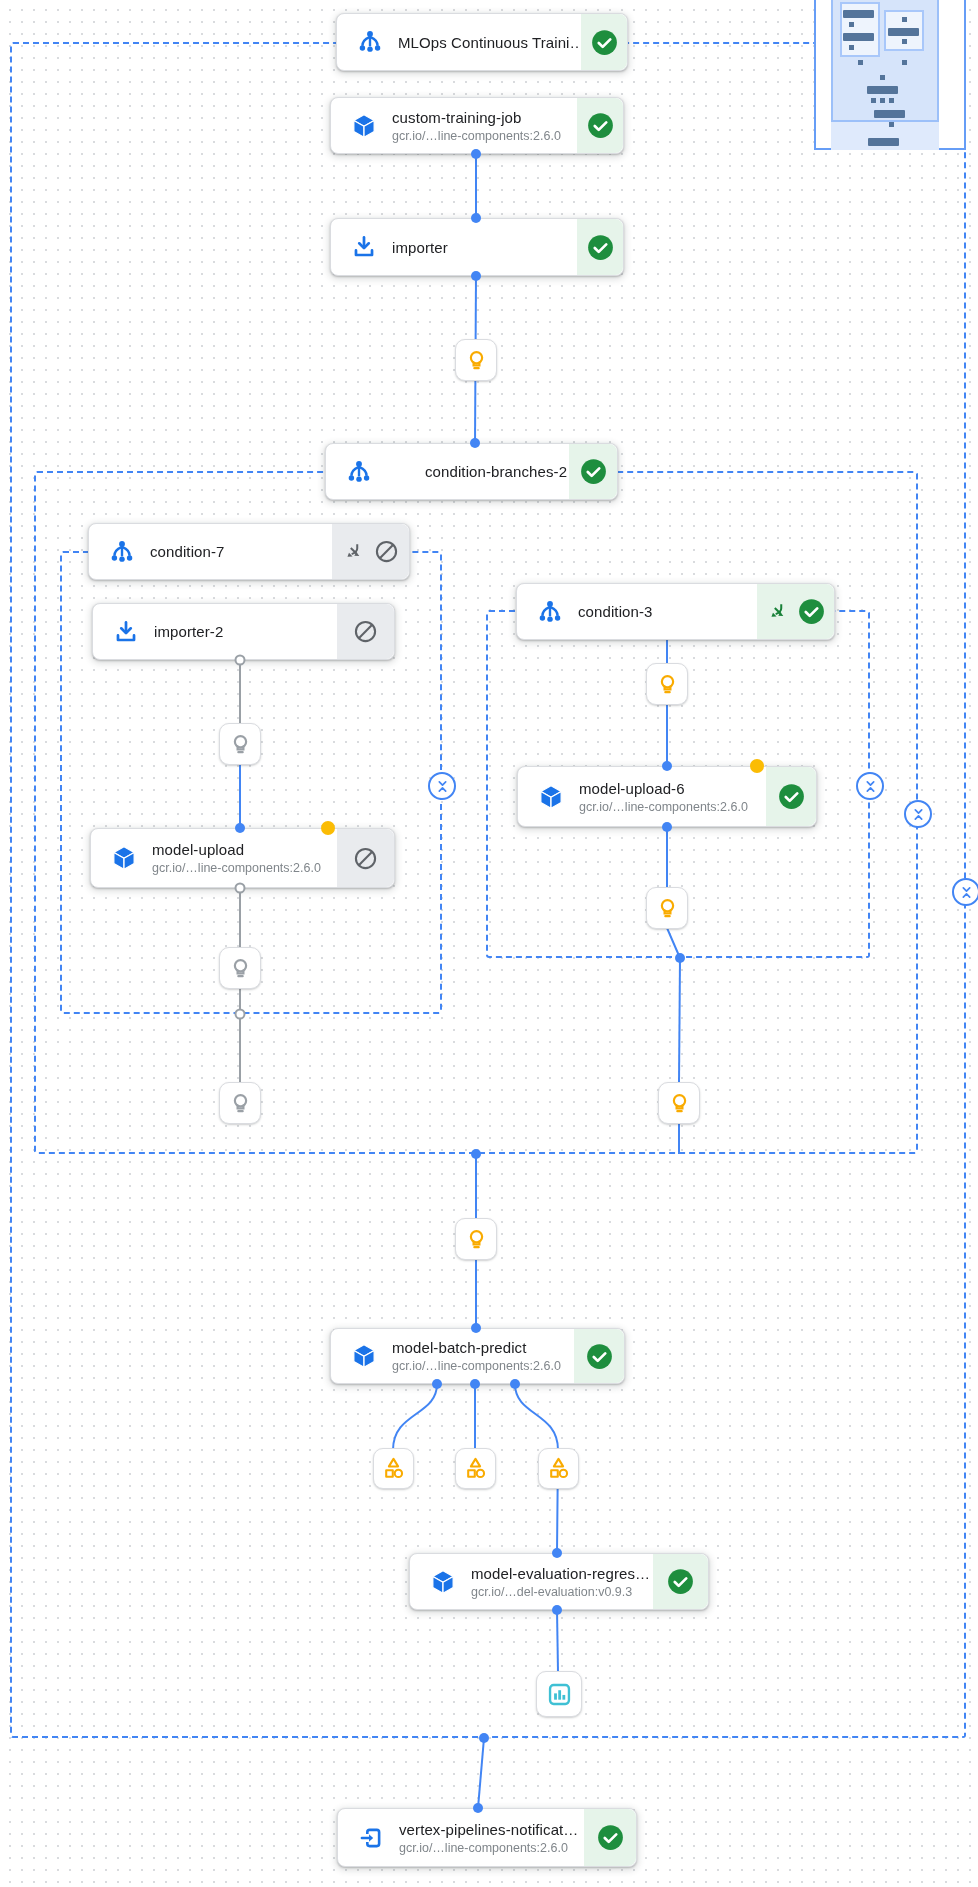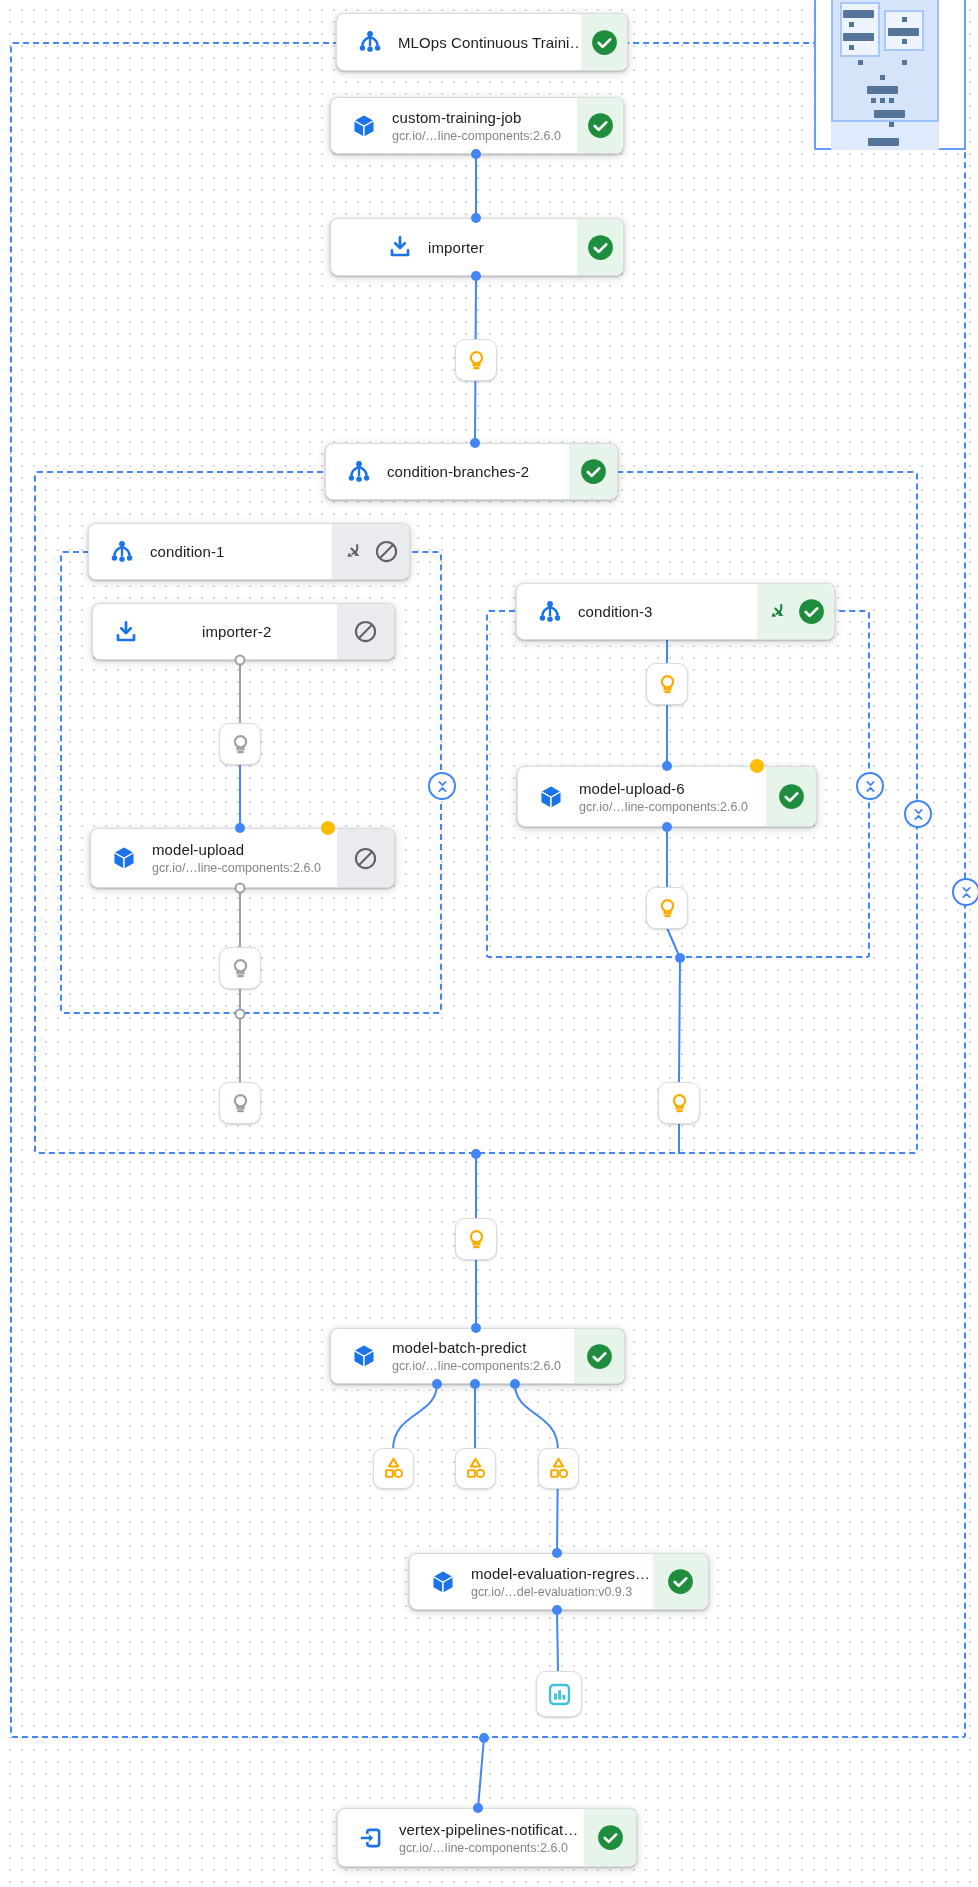--- a/index.html
+++ b/index.html
@@ -217,41 +217,41 @@
       </div>
       <div class="status-section sec-green" style="width: 46px;">
         <span style="display: flex;">
           <svg viewBox="0 0 24 24" width="27" height="27">
             <circle cx="12" cy="12" r="11" fill="#1e8e3e"></circle>
             <path d="M6.9 12.4 L10.4 15.9 L17.1 9.2" stroke="#fff" stroke-width="2.4" fill="none" stroke-linecap="round" stroke-linejoin="round"></path>
           </svg>
         </span>
       </div>
     </div>
-    <div class="node" style="left: 330px; top: 218px; width: 294px; height: 58px; padding-left: 36px;">
+    <div class="node" style="left: 330px; top: 218px; width: 294px; height: 58px;">
       <span class="node-icon">
         <svg viewBox="0 0 24 24" width="26" height="26" fill="none" stroke="#1a73e8" stroke-width="2.5" stroke-linecap="round" stroke-linejoin="round">
           <path d="M12 3.2 V12.6"></path>
           <path d="M7.6 8.6 L12 13 L16.4 8.6"></path>
           <path d="M4.6 15.2 V19.4 H19.4 V15.2"></path>
         </svg>
       </span>
       <div class="node-text">
         <span class="node-title">importer</span>
       </div>
       <div class="status-section sec-green" style="width: 46px;">
         <span style="display: flex;">
           <svg viewBox="0 0 24 24" width="27" height="27">
             <circle cx="12" cy="12" r="11" fill="#1e8e3e"></circle>
             <path d="M6.9 12.4 L10.4 15.9 L17.1 9.2" stroke="#fff" stroke-width="2.4" fill="none" stroke-linecap="round" stroke-linejoin="round"></path>
           </svg>
         </span>
       </div>
     </div>
-    <div class="node" style="left: 325px; top: 443px; width: 293px; height: 57px;">
+    <div class="node" style="left: 325px; top: 443px; width: 293px; height: 57px; gap: 38px;">
       <span class="node-icon">
         <svg viewBox="0 0 24 24" width="26" height="26">
           <g fill="#1a73e8">
             <circle cx="12" cy="4.6" r="2.7"></circle>
             <circle cx="5" cy="17.6" r="2.5"></circle>
             <circle cx="12" cy="18.6" r="2.5"></circle>
             <circle cx="19" cy="17.6" r="2.5"></circle>
           </g>
           <g fill="none" stroke="#1a73e8" stroke-width="2.2">
             <path d="M12 6.5 V16"></path>
@@ -282,40 +282,40 @@
             <circle cx="19" cy="17.6" r="2.5"></circle>
           </g>
           <g fill="none" stroke="#1a73e8" stroke-width="2.2">
             <path d="M12 6.5 V16"></path>
             <path d="M11.5 7.5 C6.5 9.5 5 12 5 15.5"></path>
             <path d="M12.5 7.5 C17.5 9.5 19 12 19 15.5"></path>
           </g>
         </svg>
       </span>
       <div class="node-text">
-        <span class="node-title">condition-1</span>
+        <span class="node-title">condition-7</span>
       </div>
       <div class="status-section sec-gray" style="width: 77px;">
         <span style="display: flex;">
           <svg viewBox="0 0 24 24" width="23" height="23" fill="none" stroke="#5f6368" stroke-width="2.1">
             <path d="M15.9 4.4 V8.6 C15.9 11.8 13.4 13.6 10.1 14.7"></path>
             <path d="M9.2 8.3 L15.5 14.6"></path>
             <polygon points="5.7,17.6 11,17.2 7.3,13.3" fill="#5f6368" stroke="none"></polygon>
             <polygon points="12.8,16.4 18.1,16.8 15,12.8" fill="#5f6368" stroke="none"></polygon>
           </svg>
         </span>
         <span style="display: flex;">
           <svg viewBox="0 0 24 24" width="25" height="25" fill="none" stroke="#5f6368" stroke-width="2">
             <circle cx="12" cy="12" r="9.2"></circle>
             <path d="M5.6 18.4 L18.4 5.6"></path>
           </svg>
         </span>
       </div>
     </div>
-    <div class="node" style="left: 92px; top: 603px; width: 303px; height: 57px; gap: 48px;">
+    <div class="node" style="left: 92px; top: 603px; width: 303px; height: 57px;">
       <span class="node-icon">
         <svg viewBox="0 0 24 24" width="26" height="26" fill="none" stroke="#1a73e8" stroke-width="2.5" stroke-linecap="round" stroke-linejoin="round">
           <path d="M12 3.2 V12.6"></path>
           <path d="M7.6 8.6 L12 13 L16.4 8.6"></path>
           <path d="M4.6 15.2 V19.4 H19.4 V15.2"></path>
         </svg>
       </span>
       <div class="node-text">
         <span class="node-title">importer-2</span>
       </div>

